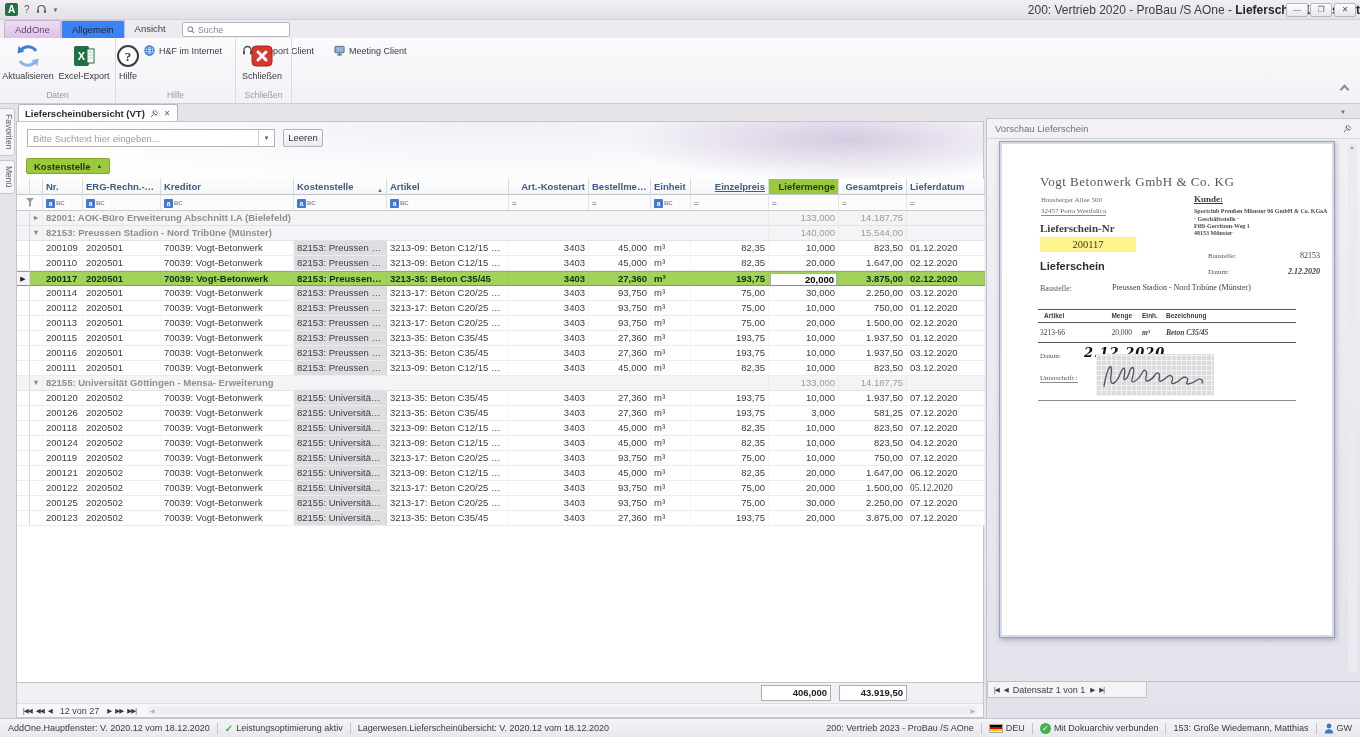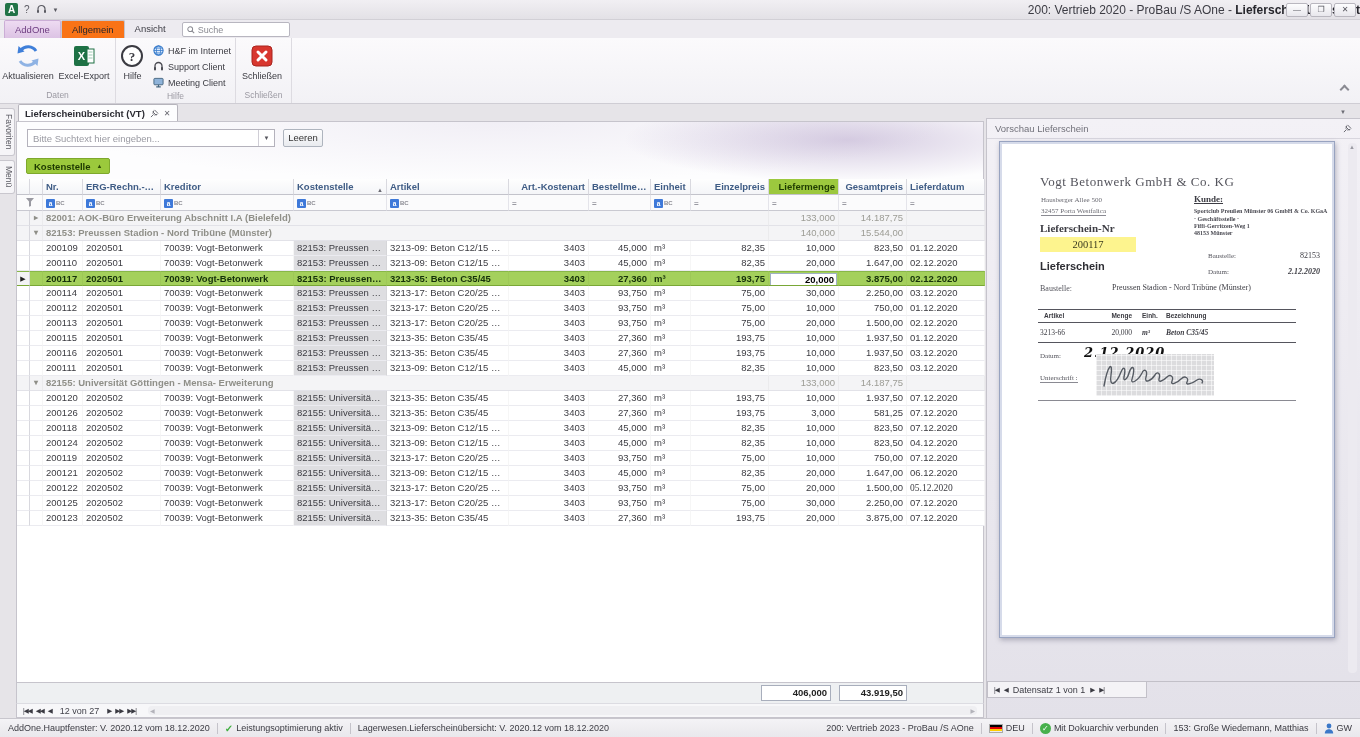--- a/index.html
+++ b/index.html
@@ -11,30 +11,30 @@
 .appicon{width:13px;height:13px;background:#217346;color:#fff;font-weight:bold;font-size:10px;line-height:13px;text-align:center;border-radius:2px}
 .qicon{color:#5a5a62;font-size:10px;line-height:12px}
 #title-text{position:absolute;left:0;right:0;text-align:right;font-size:12px;color:#3c3c44;pointer-events:none}
 #title-text b{color:#26262c}
 #winbtns{position:absolute;right:4px;top:3px;display:flex;gap:2px}
 .winbtn{width:22px;height:14px;border:1px solid #b9b7bf;background:linear-gradient(#fdfdfe,#e8e7ec);font-size:8px;line-height:12px;text-align:center;color:#55555d;border-radius:2px}
 
 #ribbontabs{position:absolute;left:0;top:20px;width:1360px;height:18px;background:#edebf0;display:flex;align-items:flex-end}
 .rtab{height:18px;line-height:17px;padding:0 10px;font-size:9.5px;color:#3c3c44}
 .rtab.addone{background:linear-gradient(#eedbf2,#dcc3e4);color:#6d3c80;border:1px solid #cbaed6;border-bottom:none;margin-left:4px;border-radius:2px 2px 0 0}
-.rtab.active{background:#f97316;border:1px solid #c6c4cc;border-bottom:none;border-radius:2px 2px 0 0;color:#26262c}
+.rtab.active{background:#3b82f6;border:1px solid #c6c4cc;border-bottom:none;border-radius:2px 2px 0 0;color:#26262c}
 #ribbon-search{margin-left:6px;margin-bottom:1px;width:108px;height:15px;background:#fff;border:1px solid #b8b6c0;border-radius:2px;display:flex;align-items:center;padding:0 4px;gap:3px;color:#8a8a92;font-size:9px}
 
 #ribbon{position:absolute;left:0;top:38px;width:1360px;height:66px;background:linear-gradient(#fbfafc,#f2f1f5);border-bottom:1px solid #cfcdd4;display:flex}
 .rgroup{height:100%;border-right:1px solid #dddbe1;display:flex;flex-direction:column}
 .rgroup .rbody{flex:1;display:flex;align-items:flex-start;padding-top:3px}
 .rgroup .glabel{height:14px;line-height:13px;text-align:center;font-size:8.5px;color:#9b99a2}
 .bigbtn{width:56px;display:flex;flex-direction:column;align-items:center;gap:3px;padding-top:3px;border-radius:2px}
 .bigbtn span{font-size:9px;color:#3b3b42;white-space:nowrap}
-.smallstack{display:flex;flex-direction:column;justify-content:flex-start;padding-top:2px;gap:1px}
+.smallstack{display:flex;justify-content:flex-start;padding-top:2px;gap:12px}
 .smallbtn{display:flex;align-items:center;gap:4px;height:15px;padding:0 4px;font-size:9px;color:#3b3b42;white-space:nowrap}
 #ribbon-collapse{position:absolute;right:10px;top:84px;width:12px;height:10px}
 #ribbon-collapse i{display:block;width:7px;height:7px;border-left:2px solid #8a8a92;border-top:2px solid #8a8a92;transform:rotate(45deg);margin:2px auto}
 
 .sidetab{position:absolute;left:0;width:15px;background:#f6f5f8;border:1px solid #c9c7ce;border-left:none;border-radius:0 3px 3px 0;writing-mode:vertical-rl;text-align:center;font-size:8.5px;color:#5c5c64;padding:4px 0}
 
 #tabstrip{position:absolute;left:16px;top:104px;width:1344px;height:17px}
 #doc-tab{position:absolute;left:2px;top:0;height:17px;background:#fdfdfe;border:1px solid #b6b4bc;border-bottom:none;border-radius:2px 2px 0 0;display:flex;align-items:center;gap:5px;padding:0 6px;font-weight:bold;font-size:9.5px;color:#2b2b32}
 #tabstrip .tabddown{position:absolute;right:14px;top:5px;font-size:6px;color:#6c6c74}
 
@@ -266,21 +266,21 @@
         <div class="c ind"></div>
         <div class="c exp"></div>
         <div class="c" style="width: 40px;"><span>Nr.</span></div>
         <div class="c" style="width: 78px;"><span>ERG-Rechn.-Nr.</span></div>
         <div class="c" style="width: 133px;"><span>Kreditor</span></div>
         <div class="c" style="width: 93px;"><span>Kostenstelle</span><span class="sortarrow">▲</span></div>
         <div class="c" style="width: 122px;"><span>Artikel</span></div>
         <div class="c r" style="width: 80px;"><span>Art.-Kostenart</span></div>
         <div class="c r" style="width: 62px;"><span>Bestellmenge</span></div>
         <div class="c" style="width: 40px;"><span>Einheit</span></div>
-        <div class="c r" style="width: 78px;"><span>Einzelpreis</span></div>
+        <div class="c r" style="width: 78px; text-decoration: underline;"><span>Einzelpreis</span></div>
         <div class="c hl r" style="width: 70px;"><span>Liefermenge</span></div>
         <div class="c r" style="width: 68px;"><span>Gesamtpreis</span></div>
         <div class="c" style="width: 78px;"><span>Lieferdatum</span></div>
       </div>
     <div class="trow" id="grid-filter">
         <div class="c ind" style="width: 26px;">
           <svg width="8" height="9" viewBox="0 0 8 9" style="margin:3px auto 0">
             <path d="M0 0 H8 L5 3.5 V8 L3 8.8 V3.5 Z" fill="#9a9aa2"></path>
           </svg>
         </div>

